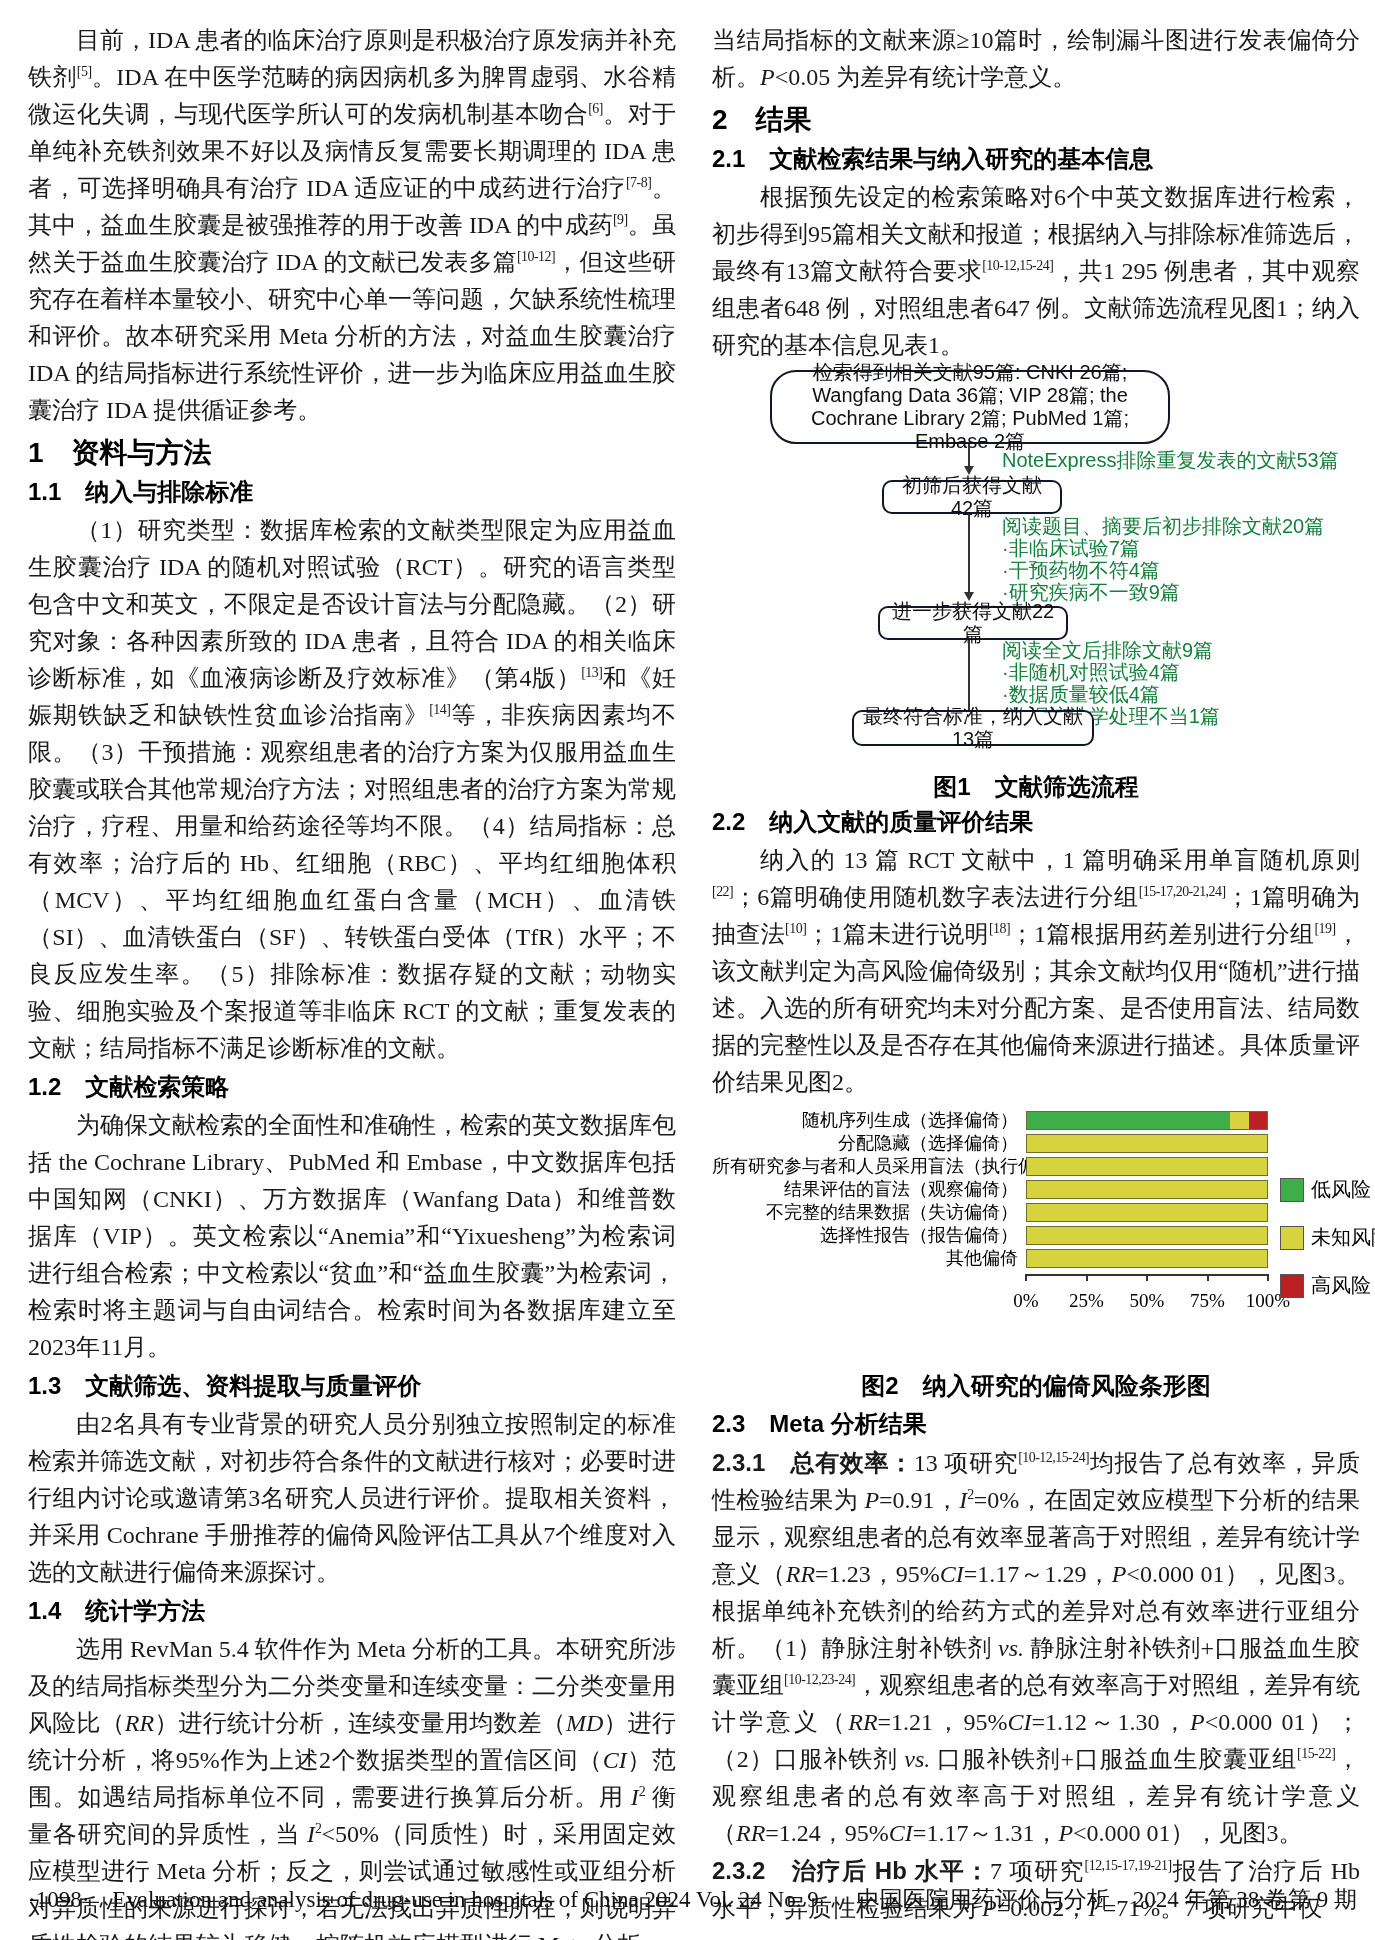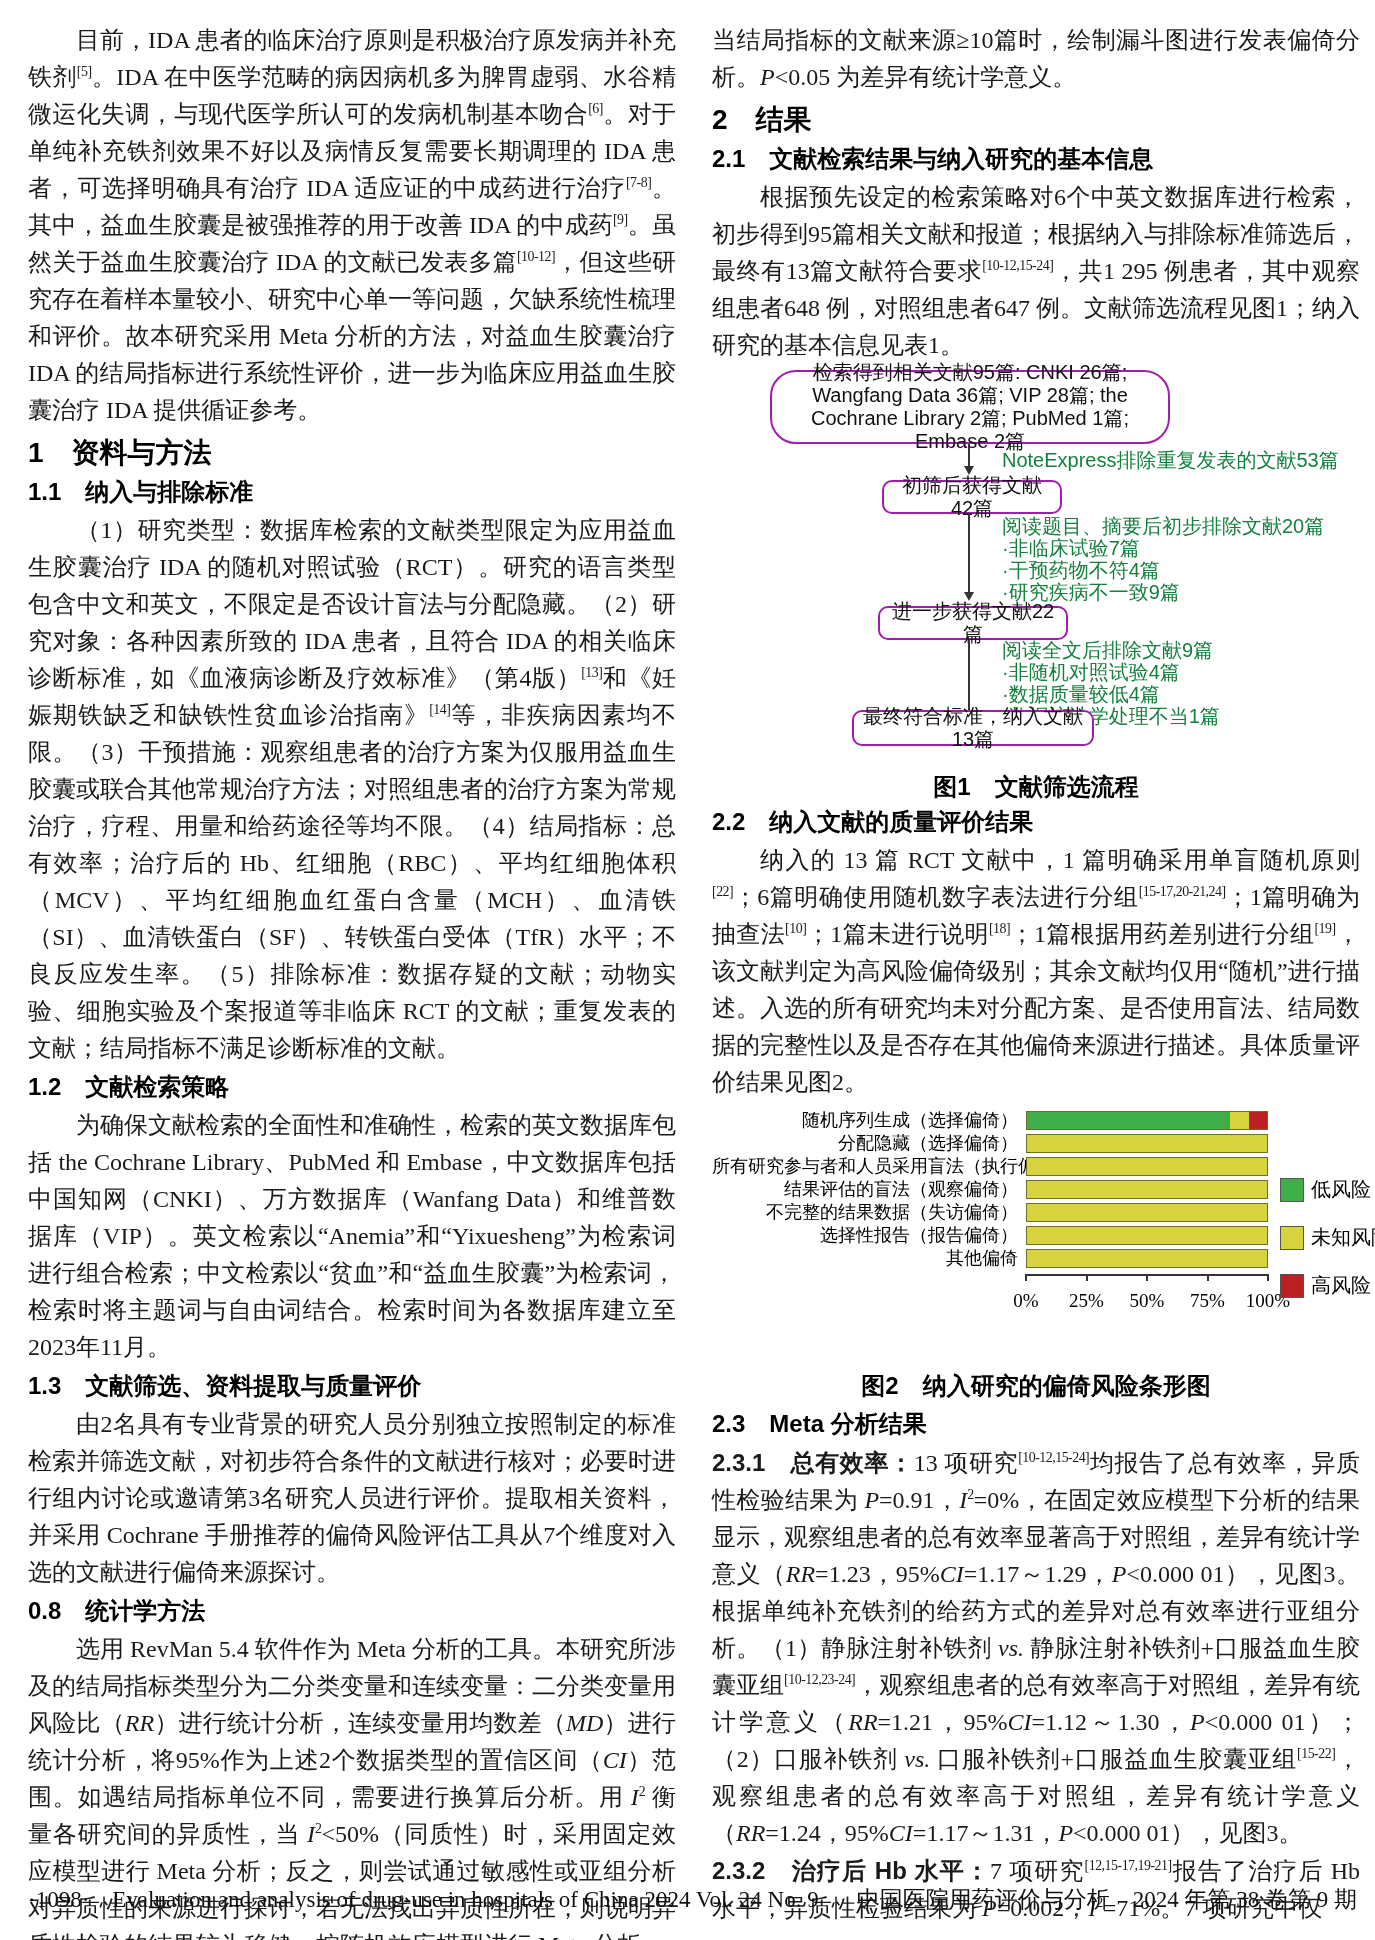--- a/index.html
+++ b/index.html
@@ -16,21 +16,21 @@
   sup{font-size:0.58em;line-height:0;vertical-align:super;letter-spacing:-0.5px;}
   i{font-style:italic;}
   b.runin{font-family:"Liberation Sans","DejaVu Sans",sans-serif;font-weight:bold;}
   h2.sec{font-family:"Liberation Sans","DejaVu Sans",sans-serif;font-size:28px;
     margin:7px 0 5px;line-height:34px;font-weight:bold;color:#000;}
   h3.sub{font-family:"Liberation Sans","DejaVu Sans",sans-serif;font-size:24px;
     margin:3px 0 3px;line-height:34px;font-weight:bold;color:#000;}
   
   .fig1{position:relative;height:432px;margin-top:6px;
     font-family:"Liberation Sans","DejaVu Sans",sans-serif;}
-  .fc-box{position:absolute;border:2px solid #a21caf;border-radius:10px;background:#fff;
+  .fc-box{position:absolute;border:2px solid #0f172a;border-radius:10px;background:#fff;
     display:flex;align-items:center;justify-content:center;text-align:center;
     font-size:20px;line-height:23px;color:#111;padding:2px 8px;box-sizing:border-box;}
   .fc-arrow{position:absolute;left:256px;width:2px;background:#333;}
   .fc-arrow::after{content:"";position:absolute;bottom:-8px;left:-4px;
     border:5px solid transparent;border-top:9px solid #333;}
   .fc-note{position:absolute;left:290px;font-size:20px;line-height:21px;color:#15803d;
     white-space:nowrap;}
   .fc-note div{margin-bottom:1px;}
   .fig-caption{position:absolute;left:0;width:100%;text-align:center;
     font-family:"Liberation Sans","DejaVu Sans",sans-serif;font-size:24px;font-weight:bold;color:#000;}
@@ -65,21 +65,21 @@
 
   <div class="col col-left">
     <p class="body">目前，IDA 患者的临床治疗原则是积极治疗原发病并补充铁剂<sup>[5]</sup>。IDA 在中医学范畴的病因病机多为脾胃虚弱、水谷精微运化失调，与现代医学所认可的发病机制基本吻合<sup>[6]</sup>。对于单纯补充铁剂效果不好以及病情反复需要长期调理的 IDA 患者，可选择明确具有治疗 IDA 适应证的中成药进行治疗<sup>[7-8]</sup>。其中，益血生胶囊是被强推荐的用于改善 IDA 的中成药<sup>[9]</sup>。虽然关于益血生胶囊治疗 IDA 的文献已发表多篇<sup>[10-12]</sup>，但这些研究存在着样本量较小、研究中心单一等问题，欠缺系统性梳理和评价。故本研究采用 Meta 分析的方法，对益血生胶囊治疗 IDA 的结局指标进行系统性评价，进一步为临床应用益血生胶囊治疗 IDA 提供循证参考。</p>
     <h2 class="sec">1　资料与方法</h2>
     <h3 class="sub">1.1　纳入与排除标准</h3>
     <p class="body">（1）研究类型：数据库检索的文献类型限定为应用益血生胶囊治疗 IDA 的随机对照试验（RCT）。研究的语言类型包含中文和英文，不限定是否设计盲法与分配隐藏。（2）研究对象：各种因素所致的 IDA 患者，且符合 IDA 的相关临床诊断标准，如《血液病诊断及疗效标准》（第4版）<sup>[13]</sup>和《妊娠期铁缺乏和缺铁性贫血诊治指南》<sup>[14]</sup>等，非疾病因素均不限。（3）干预措施：观察组患者的治疗方案为仅服用益血生胶囊或联合其他常规治疗方法；对照组患者的治疗方案为常规治疗，疗程、用量和给药途径等均不限。（4）结局指标：总有效率；治疗后的 Hb、红细胞（RBC）、平均红细胞体积（MCV）、平均红细胞血红蛋白含量（MCH）、血清铁（SI）、血清铁蛋白（SF）、转铁蛋白受体（TfR）水平；不良反应发生率。（5）排除标准：数据存疑的文献；动物实验、细胞实验及个案报道等非临床 RCT 的文献；重复发表的文献；结局指标不满足诊断标准的文献。</p>
     <h3 class="sub">1.2　文献检索策略</h3>
     <p class="body">为确保文献检索的全面性和准确性，检索的英文数据库包括 the Cochrane Library、PubMed 和 Embase，中文数据库包括中国知网（CNKI）、万方数据库（Wanfang Data）和维普数据库（VIP）。英文检索以“Anemia”和“Yixuesheng”为检索词进行组合检索；中文检索以“贫血”和“益血生胶囊”为检索词，检索时将主题词与自由词结合。检索时间为各数据库建立至2023年11月。</p>
     <h3 class="sub">1.3　文献筛选、资料提取与质量评价</h3>
     <p class="body">由2名具有专业背景的研究人员分别独立按照制定的标准检索并筛选文献，对初步符合条件的文献进行核对；必要时进行组内讨论或邀请第3名研究人员进行评价。提取相关资料，并采用 Cochrane 手册推荐的偏倚风险评估工具从7个维度对入选的文献进行偏倚来源探讨。</p>
-    <h3 class="sub">0.8　统计学方法</h3>
+    <h3 class="sub">1.4　统计学方法</h3>
     <p class="body">选用 RevMan 5.4 软件作为 Meta 分析的工具。本研究所涉及的结局指标类型分为二分类变量和连续变量：二分类变量用风险比（<i>RR</i>）进行统计分析，连续变量用均数差（<i>MD</i>）进行统计分析，将95%作为上述2个数据类型的置信区间（<i>CI</i>）范围。如遇结局指标单位不同，需要进行换算后分析。用 <i>I</i><sup>2</sup> 衡量各研究间的异质性，当 <i>I</i><sup>2</sup>&lt;50%（同质性）时，采用固定效应模型进行 Meta 分析；反之，则尝试通过敏感性或亚组分析对异质性的来源进行探讨，若无法找出异质性所在，则说明异质性检验的结果较为稳健，按随机效应模型进行 Meta 分析。</p>
   </div>
 
   <div class="col col-right">
     <p class="body noindent">当结局指标的文献来源≥10篇时，绘制漏斗图进行发表偏倚分析。<i>P</i>&lt;0.05 为差异有统计学意义。</p>
     <h2 class="sec">2　结果</h2>
     <h3 class="sub">2.1　文献检索结果与纳入研究的基本信息</h3>
     <p class="body">根据预先设定的检索策略对6个中英文数据库进行检索，初步得到95篇相关文献和报道；根据纳入与排除标准筛选后，最终有13篇文献符合要求<sup>[10-12,15-24]</sup>，共1 295 例患者，其中观察组患者648 例，对照组患者647 例。文献筛选流程见图1；纳入研究的基本信息见表1。</p>
 
     <div class="fig1">

